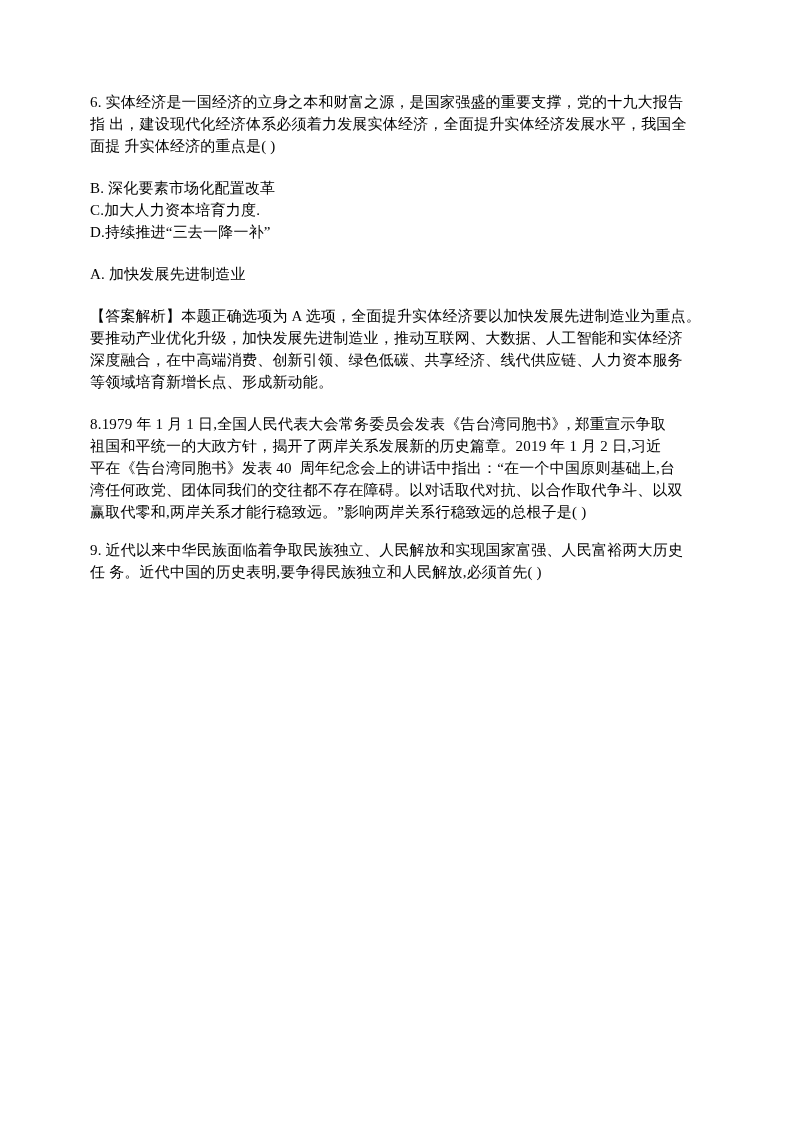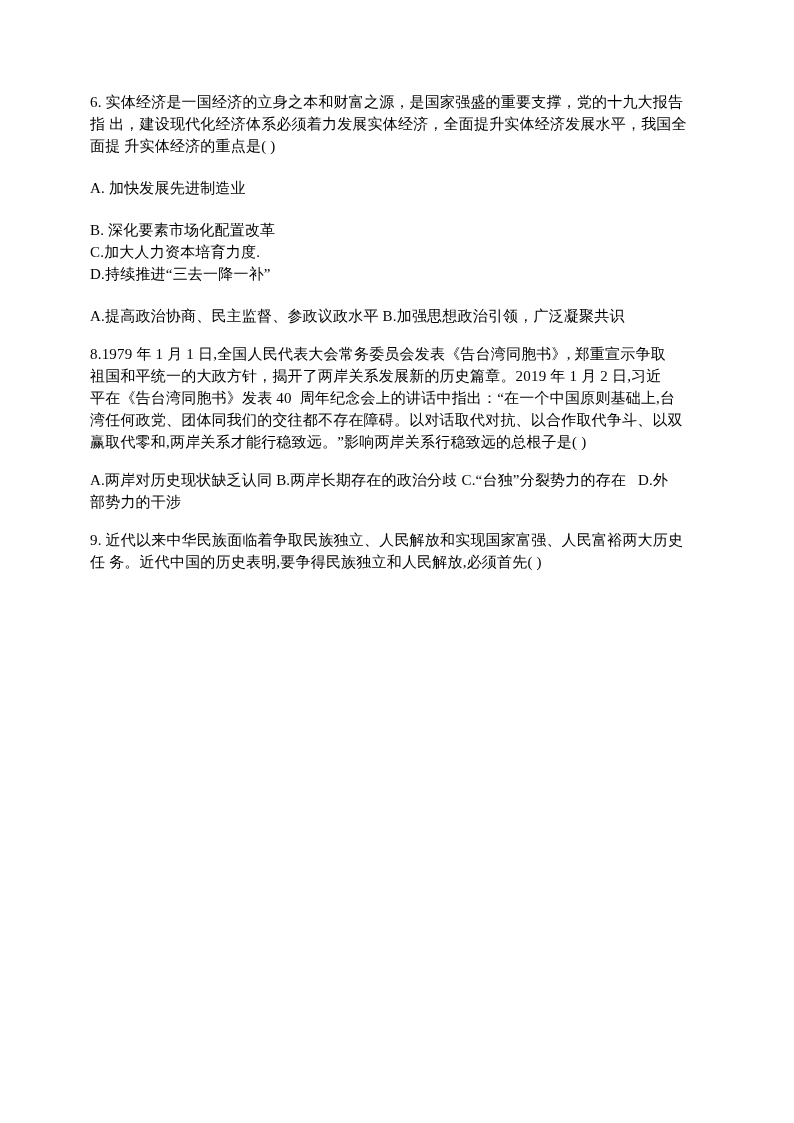--- a/index.html
+++ b/index.html
@@ -33,31 +33,32 @@
   }
 </style>
 </head>
 <body>
 
 <div class="page">
 
   <p class="para">6. 实体经济是一国经济的立身之本和财富之源，是国家强盛的重要支撑，党的十九大报告
 指 出，建设现代化经济体系必须着力发展实体经济，全面提升实体经济发展水平，我国全
 面提 升实体经济的重点是( )</p>
-  <p class="para">A. 加快发展先进制造业</p>
   <p class="para">B. 深化要素市场化配置改革
 C.加大人力资本培育力度.
 D.持续推进“三去一降一补”</p>
+  <p class="para">A. 加快发展先进制造业</p>
+  <p class="para">【答案解析】本题正确选项为 A 选项，全面提升实体经济要以加快发展先进制造业为重点。
+要推动产业优化升级，加快发展先进制造业，推动互联网、大数据、人工智能和实体经济
+深度融合，在中高端消费、创新引领、绿色低碳、共享经济、线代供应链、人力资本服务
+等领域培育新增长点、形成新动能。</p>
 
-  <p class="para tight">A.提高政治协商、民主监督、参政议政水平 B.加强思想政治引领，广泛凝聚共识</p>
 
   <p class="para tight">8.1979 年 1 月 1 日,全国人民代表大会常务委员会发表《告台湾同胞书》, 郑重宣示争取
 祖国和平统一的大政方针，揭开了两岸关系发展新的历史篇章。2019 年 1 月 2 日,习近
 平在《告台湾同胞书》发表 40  周年纪念会上的讲话中指出：“在一个中国原则基础上,台
 湾任何政党、团体同我们的交往都不存在障碍。以对话取代对抗、以合作取代争斗、以双
 赢取代零和,两岸关系才能行稳致远。”影响两岸关系行稳致远的总根子是( )</p>
-  <p class="para tight">A.两岸对历史现状缺乏认同 B.两岸长期存在的政治分歧 C.“台独”分裂势力的存在   D.外
-部势力的干涉</p>
 
   <p class="para">9. 近代以来中华民族面临着争取民族独立、人民解放和实现国家富强、人民富裕两大历史
 任 务。近代中国的历史表明,要争得民族独立和人民解放,必须首先( )</p>
 
 </div>
 
 </body></html>

